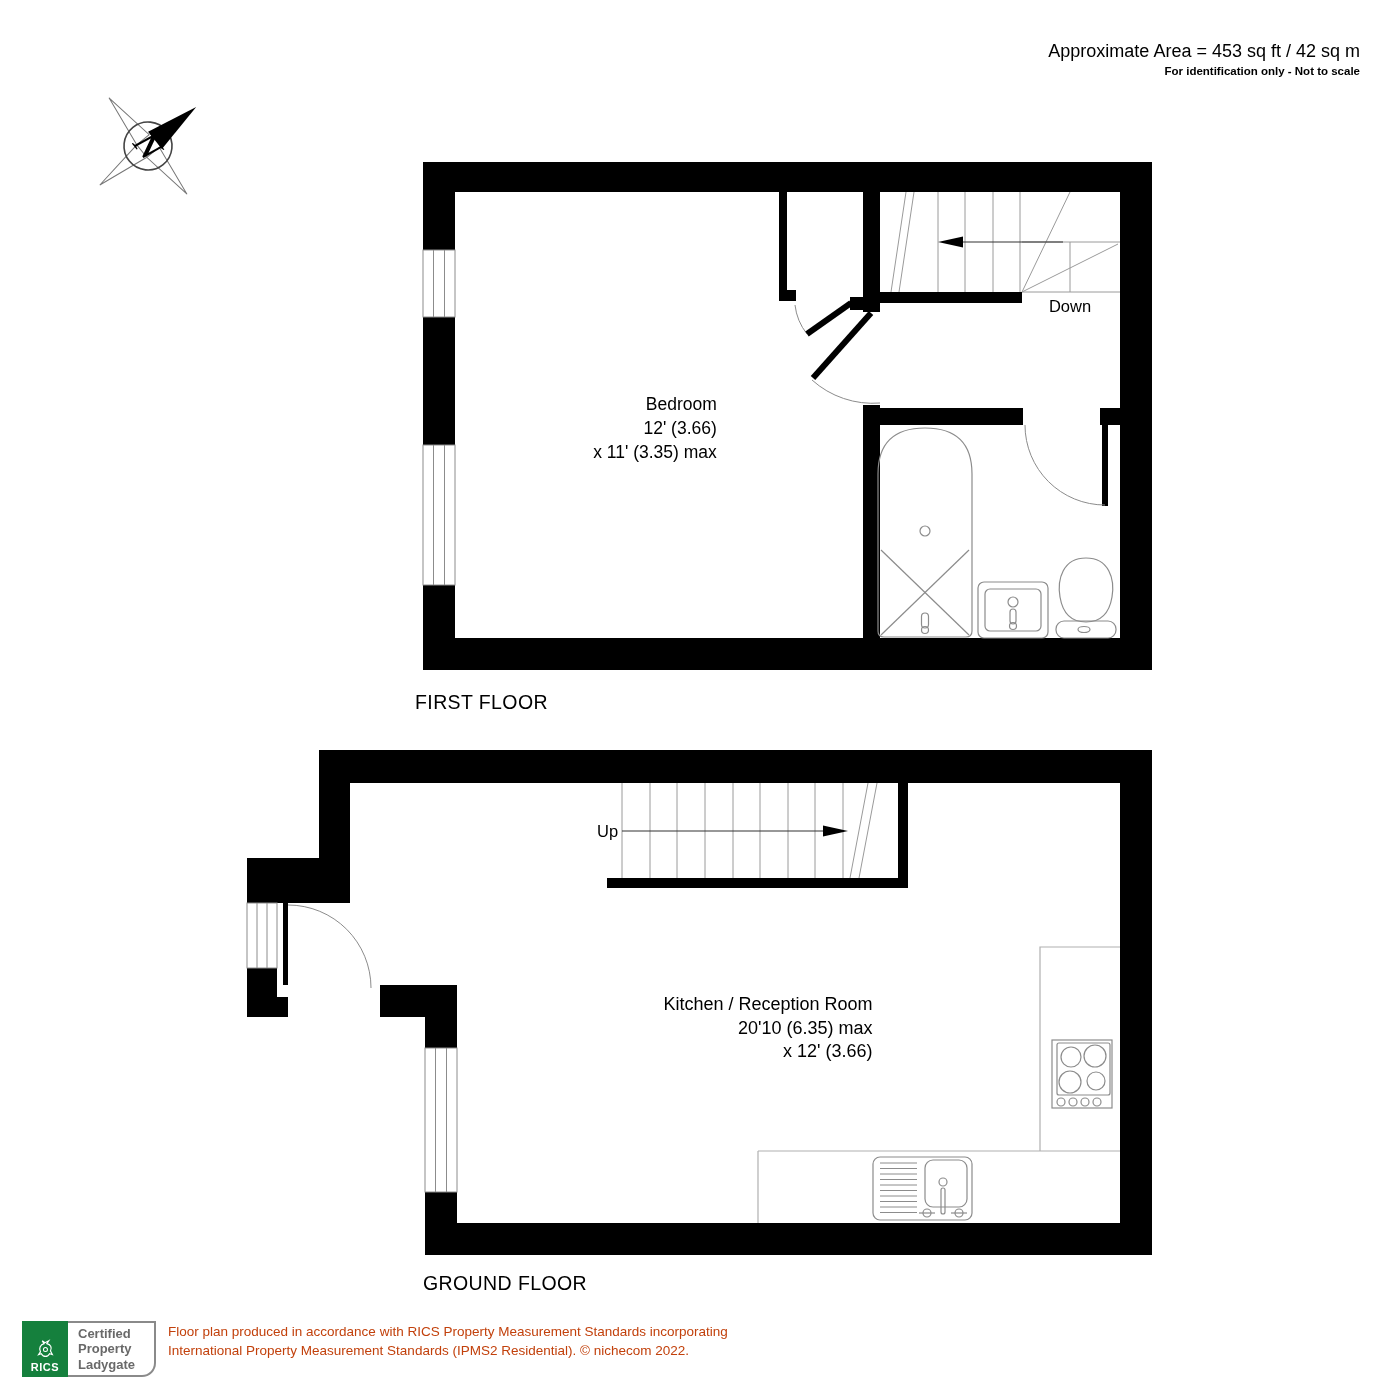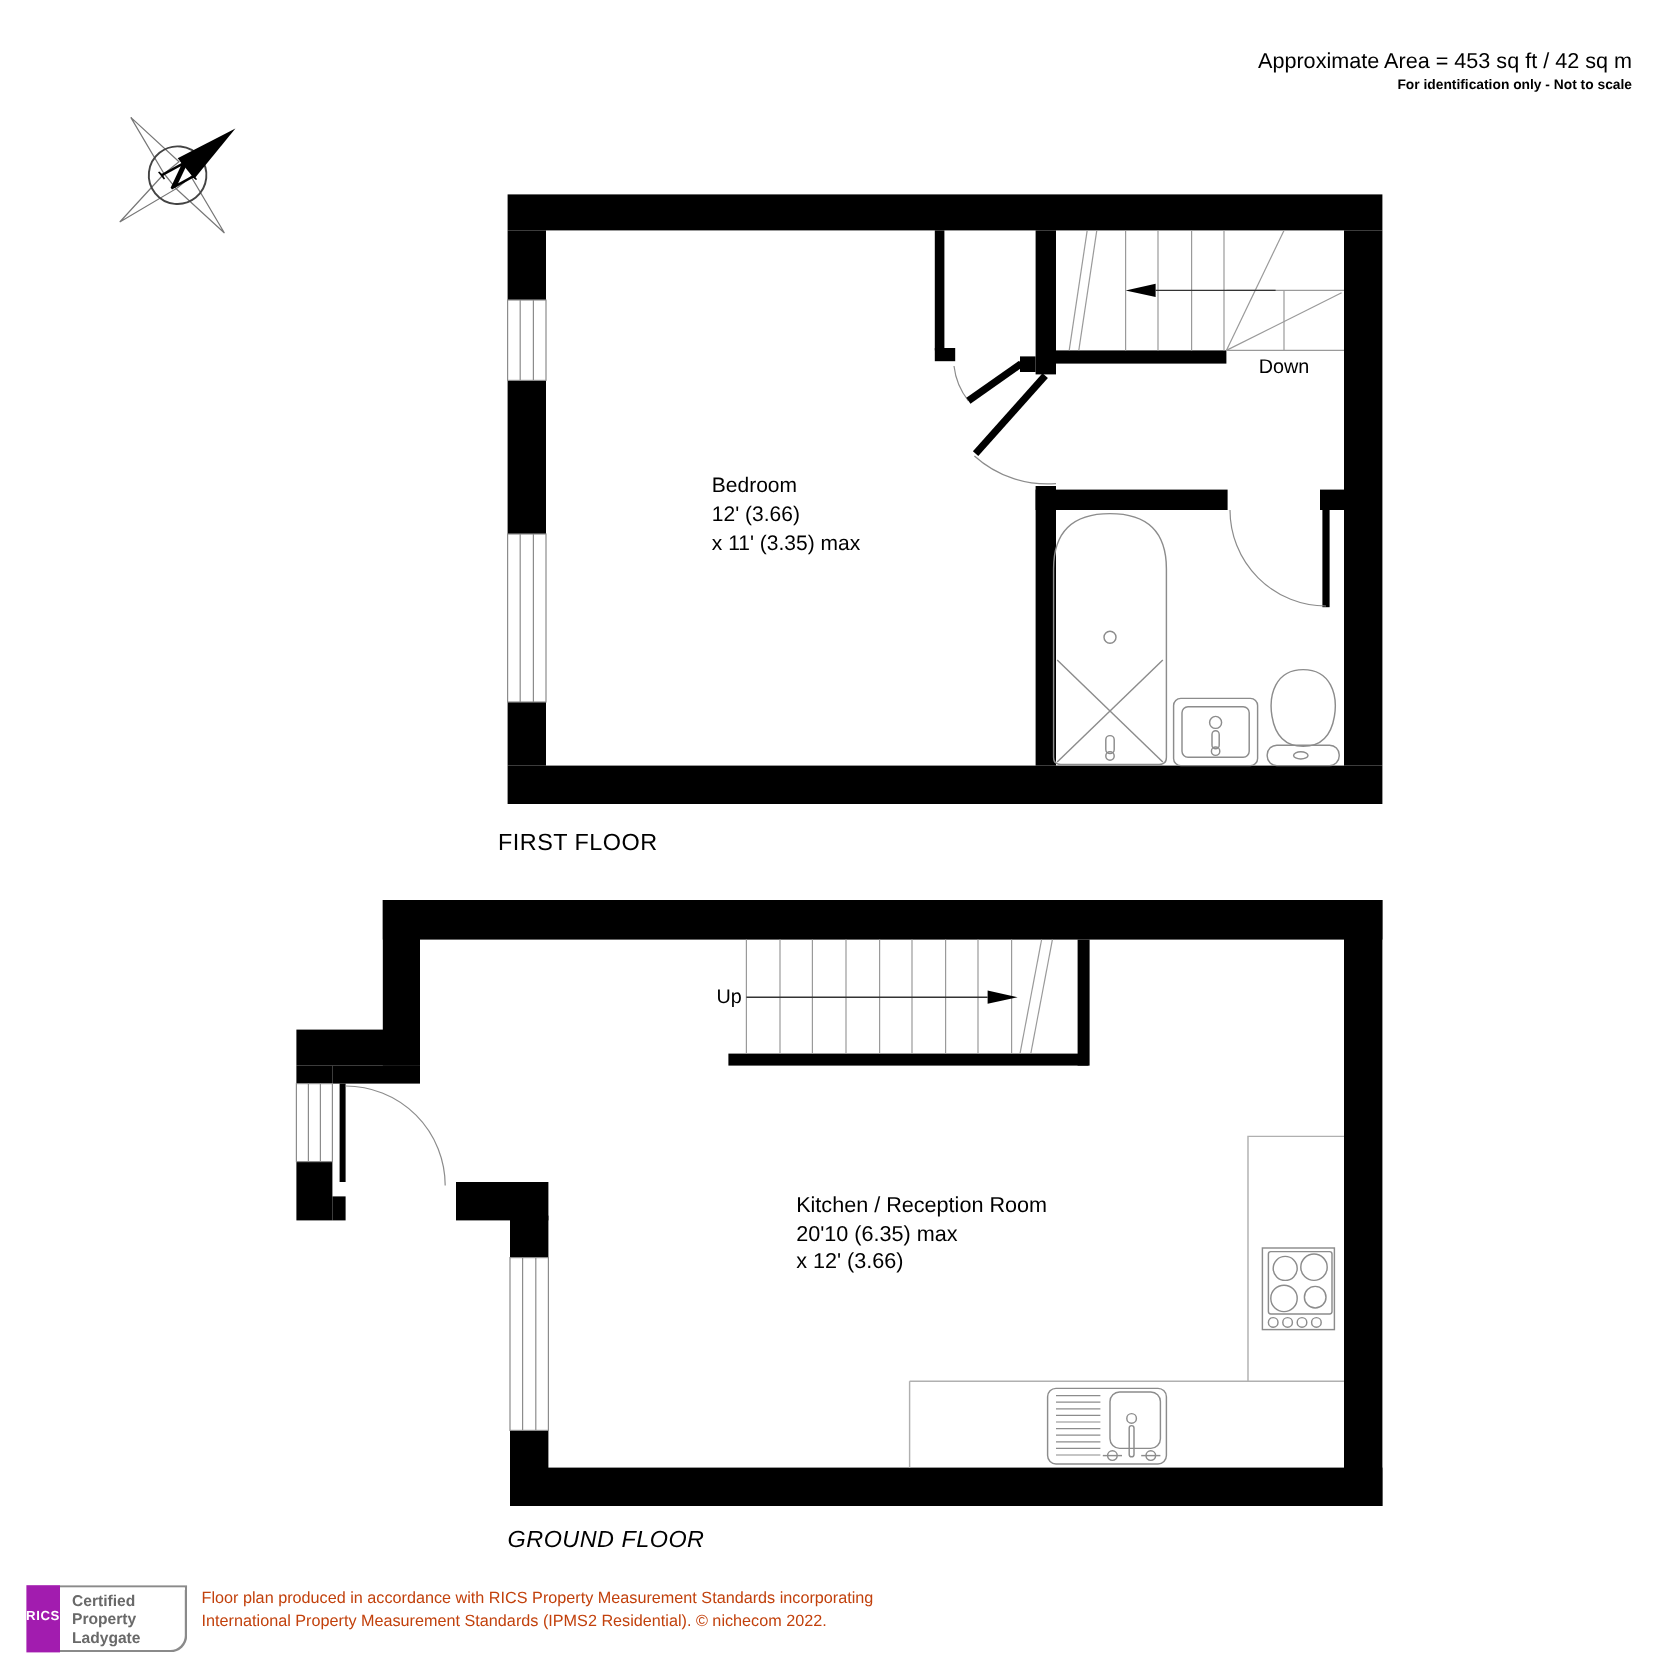--- a/index.html
+++ b/index.html
@@ -4,26 +4,26 @@
 <style>
   html,body{margin:0;padding:0;background:#fff;}
   #page{position:relative;width:1397px;height:1397px;background:#fff;overflow:hidden;
         font-family:"Liberation Sans",sans-serif;color:#000;}
   #plan-svg{position:absolute;left:0;top:0;}
   .abs{position:absolute;}
   .hdr{right:37px;top:26px;text-align:right;}
   .hdr-title{font-size:29px;font-weight:bold;letter-spacing:-0.3px;}
   .hdr-area{font-size:18px;margin-top:15px;}
   .hdr-disc{font-size:11.5px;font-weight:bold;margin-top:3px;text-align:right;}
-  .room-block{text-align:left;transform:translateX(-50%);font-size:17.5px;line-height:24px;}
+  .room-block{text-align:right;transform:translateX(-50%);font-size:17.5px;line-height:24px;}
   .stair-label{font-size:16.5px;}
   .floor-label{font-size:19.5px;letter-spacing:0.4px;}
   .footer-text{left:168px;top:1323px;color:#c2410c;font-size:13.5px;line-height:18.5px;}
   .badge{left:22px;top:1321px;width:134px;height:56px;display:flex;}
-  .badge-left{width:28px;background:#a21caf;display:flex;align-items:center;
+  .badge-left{width:46px;background:#15803d;display:flex;flex-direction:column;align-items:center;
               justify-content:flex-end;padding-bottom:4px;box-sizing:border-box;}
   .badge-brand{color:#fff;font-size:11px;font-weight:bold;letter-spacing:0.5px;line-height:11px;}
   .badge-right{flex:1;border:2px solid #8a8a8a;border-left:none;border-radius:0 0 14px 0;
                display:flex;flex-direction:column;justify-content:center;padding-left:10px;
                color:#696969;font-weight:bold;font-size:13px;line-height:15.5px;box-sizing:border-box;}
 </style>
 </head>
 <body>
 
 <div id="page">
@@ -207,21 +207,21 @@
   </div>
   <div class="abs stair-label" style="left:1070px;top:297px;transform:translateX(-50%);">Down</div>
   <div class="abs floor-label" style="left:415px;top:691px;">FIRST FLOOR</div>
 
   <div class="abs room-block" style="left:768px;top:993px;font-size:18px;line-height:23.5px;">
     <div>Kitchen / Reception Room</div>
     <div>20'10 (6.35) max</div>
     <div>x 12' (3.66)</div>
   </div>
   <div class="abs stair-label" style="left:597px;top:822px;">Up</div>
-  <div class="abs floor-label" style="left:423px;top:1272px;font-style:italic;">GROUND FLOOR</div>
+  <div class="abs floor-label" style="left:423px;top:1272px;">GROUND FLOOR</div>
 
   <div class="abs badge">
     <div class="badge-left">
       <svg width="22" height="24" viewBox="0 0 24 26">
         <path d="M9 3 L11 6 C7 7 5 11 7 15 L5 18 L8 17 C10 21 15 21 17 17 L20 18 L18 14 C20 10 18 7 14 6 L16 3 L12 5 Z" fill="none" stroke="#fff" stroke-width="1.3"></path>
         <circle cx="12.5" cy="12.5" r="2.2" fill="none" stroke="#fff" stroke-width="1.1"></circle>
       </svg>
       <div class="badge-brand">RICS</div>
     </div>
     <div class="badge-right">

